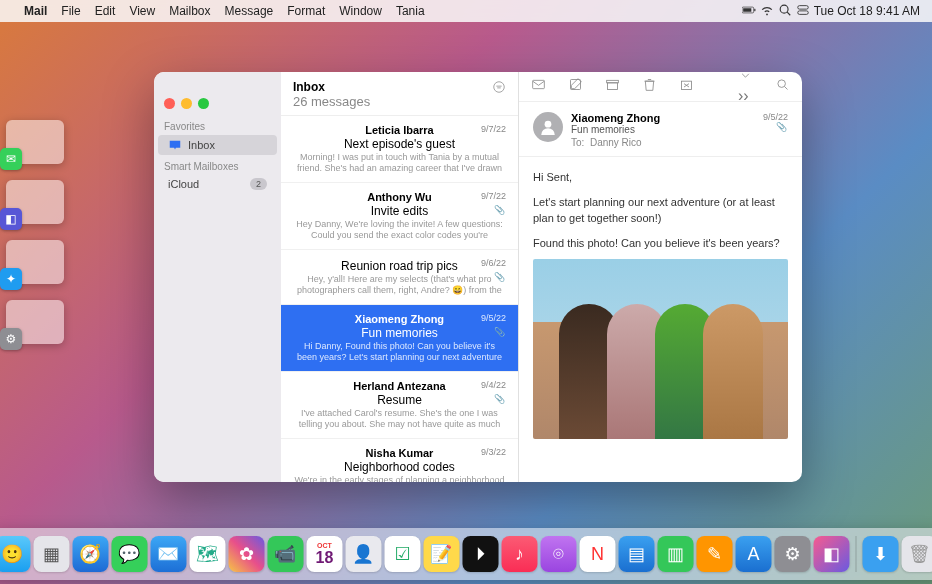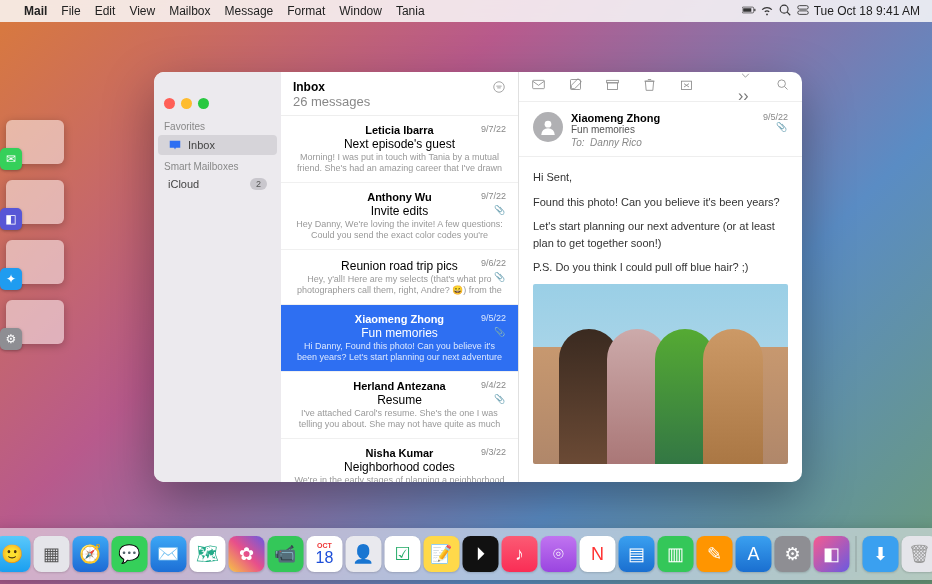--- a/index.html
+++ b/index.html
@@ -51,21 +51,21 @@
 
 .view { flex: 1; display: flex; flex-direction: column; }
 .toolbar { height: 30px; display: flex; align-items: center; gap: 22px; padding: 0 12px; border-bottom: 1px solid #eee; color: #777; }
 .toolbar .spacer { flex: 1; }
 .toolbar svg { width: 15px; height: 15px; }
 .header { padding: 10px 14px 8px; border-bottom: 1px solid #eee; display: flex; gap: 8px; font-size: 10px; }
 .avatar { width: 30px; height: 30px; border-radius: 50%; background: #b0b0b3; display: flex; align-items: center; justify-content: center; color: #fff; font-size: 14px; }
 .header .info { flex: 1; }
 .header .from2 { font-weight: 600; font-size: 11px; }
 .header .subj2 { color: #555; }
-.header .to { color: #888; margin-top: 2px; font-style: italic; }
+.header .to { color: #888; margin-top: 2px; }
 .header .date2 { font-size: 9px; color: #888; text-align: right; }
 .body { padding: 12px 14px; font-size: 11px; color: #333; line-height: 1.5; overflow: auto; }
 .body p { margin-bottom: 8px; }
 .photo { width: 100%; height: 180px; border-radius: 2px; background: linear-gradient(180deg,#9acfe6 0%, #a7d4e8 35%, #c7986f 35%, #b0876a 100%); position: relative; overflow: hidden; }
 .photo .ppl { position:absolute; bottom:0; left:0; right:0; height:75%; display:flex; justify-content:center; align-items:flex-end; gap:-10px;}
 .photo .p { width:60px; height:100%; border-radius:40px 40px 0 0; }
 
 
 .dock { position: absolute; bottom: 4px; left: 50%; transform: translateX(-50%); height: 52px; background: rgba(240,240,245,0.55); backdrop-filter: blur(20px); border-radius: 14px; display: flex; align-items: center; padding: 0 8px; gap: 3px; box-shadow: 0 4px 16px rgba(0,0,0,0.25); }
 .dock .dicon { width: 36px; height: 36px; border-radius: 8px; display: flex; align-items: center; justify-content: center; font-size: 18px; color: #fff; box-shadow: 0 1px 2px rgba(0,0,0,0.15); }
@@ -242,23 +242,22 @@
         <div class="subj2">Fun memories</div>
         <div class="to"><span>To:</span>&nbsp;&nbsp;<span>Danny Rico</span></div>
       </div>
       <div>
         <div class="date2">9/5/22</div>
         <div class="date2">📎</div>
       </div>
     </div>
     <div class="body">
       <p>Hi Sent,</p>
+      <p>Let's start planning our next adventure (or at least plan to get together soon!)</p>
       <p>Found this photo! Can you believe it's been years?</p>
-      <p>Let's start planning our next adventure (or at least plan to get together soon!)</p>
-      <p>P.S. Do you think I could pull off blue hair? ;)</p>
       <div class="photo">
         <div class="ppl">
           <div class="p" style="background:linear-gradient(#3a2a20,#6b4a35)"></div>
           <div class="p" style="background:linear-gradient(#caa,#a77);margin-left:-12px"></div>
           <div class="p" style="background:linear-gradient(#5a3,#374);margin-left:-12px"></div>
           <div class="p" style="background:linear-gradient(#c96,#a74);margin-left:-12px"></div>
         </div>
       </div>
     </div>
   </div>
@@ -268,21 +267,21 @@
   <div class="dicon" style="background:linear-gradient(#5ac8fa,#1a9ff0)">🙂</div>
   <div class="dicon" style="background:#e5e5ea;color:#555">▦</div>
   <div class="dicon" style="background:linear-gradient(#3ba7f5,#1e6ad4)">🧭</div>
   <div class="dicon" style="background:#35d05a">💬</div>
   <div class="dicon" style="background:linear-gradient(#3ca7f5,#1d6fd6)">✉️</div>
   <div class="dicon" style="background:#fff;color:#2a8">🗺</div>
   <div class="dicon" style="background:linear-gradient(45deg,#f6c544,#e84f8a,#6a5ae0)">✿</div>
   <div class="dicon" style="background:#34c759">📹</div>
   <div class="dicon" style="background:#fff;color:#d33;flex-direction:column;font-size:7px">
       <span style="color:#e33;font-weight:700">OCT</span>
-      <span style="color:#1d4ed8;font-size:16px;font-weight:400">18</span>
+      <span style="color:#701a75;font-size:16px;font-weight:700">18</span>
     </div>
   <div class="dicon" style="background:#e9e9ee;color:#777">👤</div>
   <div class="dicon" style="background:#fff;color:#2a6">☑</div>
   <div class="dicon" style="background:#ffd94a;color:#b88">📝</div>
   <div class="dicon" style="background:#111">⏵</div>
   <div class="dicon" style="background:linear-gradient(#fb5b74,#fa2d55)">♪</div>
   <div class="dicon" style="background:linear-gradient(#c074f0,#9a45e0)">⌾</div>
   <div class="dicon" style="background:#fff;color:#f33">N</div>
   <div class="dicon" style="background:linear-gradient(#3aa0f0,#1a6fd0)">▤</div>
   <div class="dicon" style="background:#34c759">▥</div>

